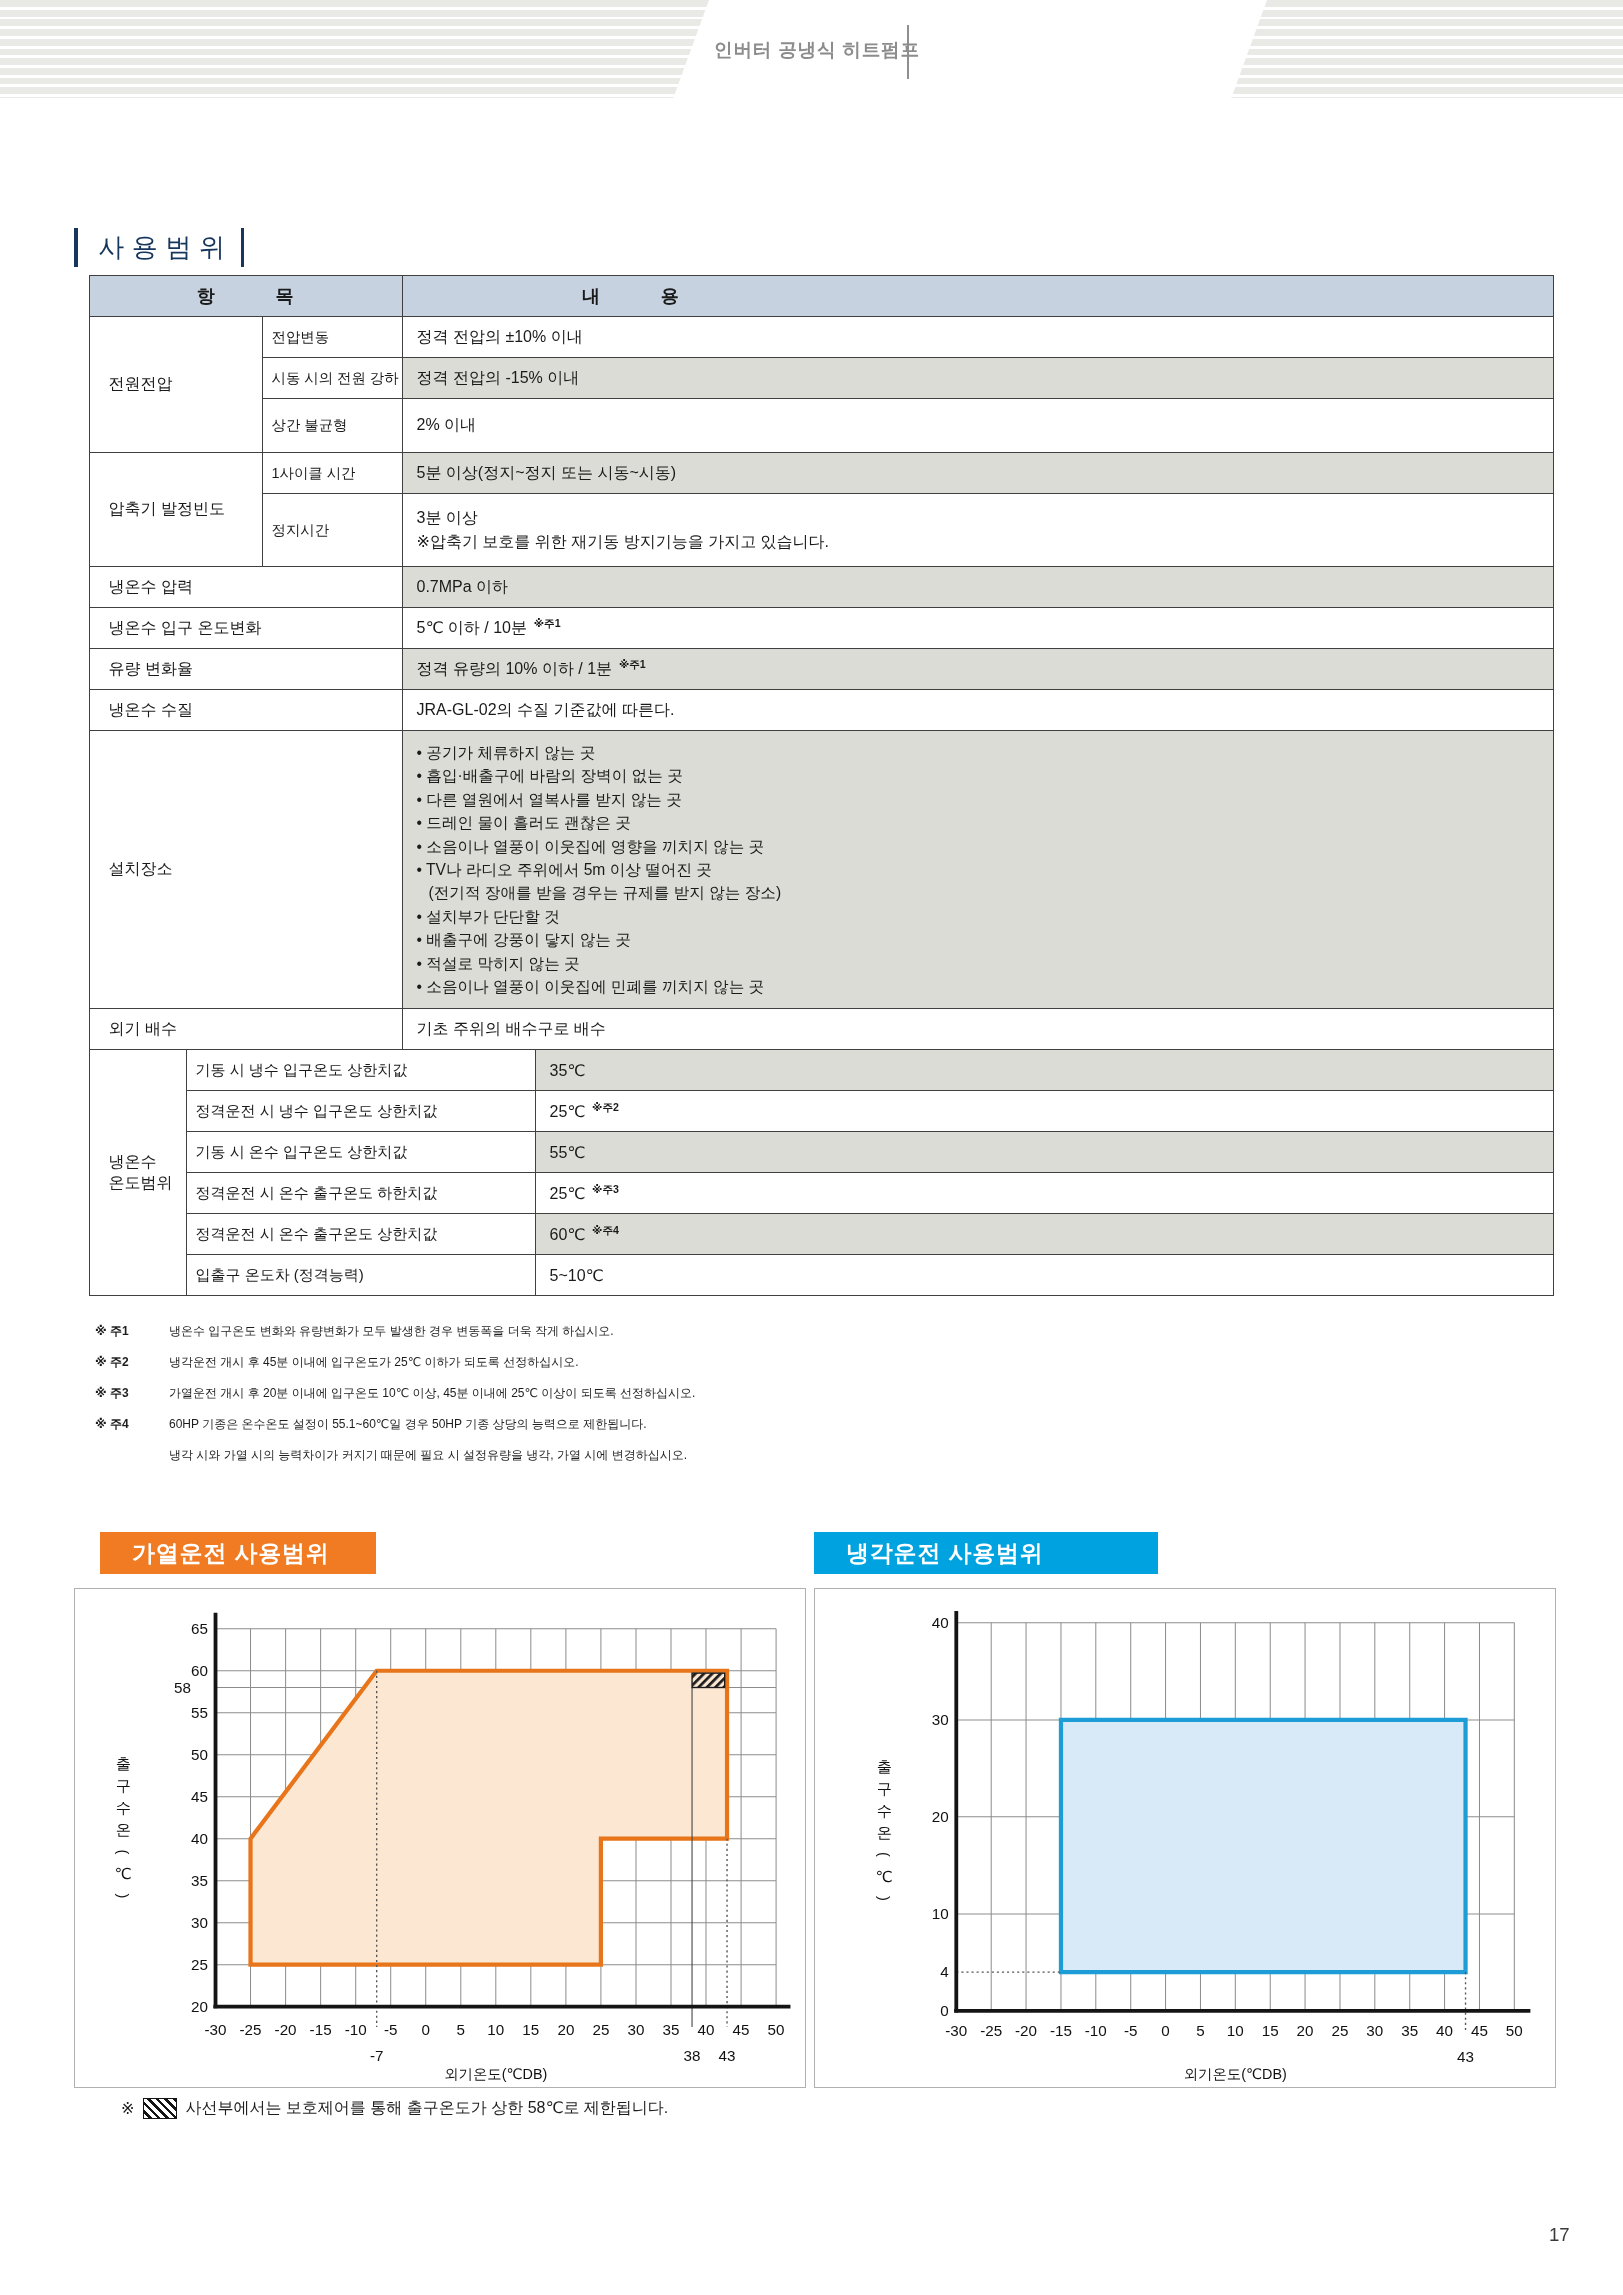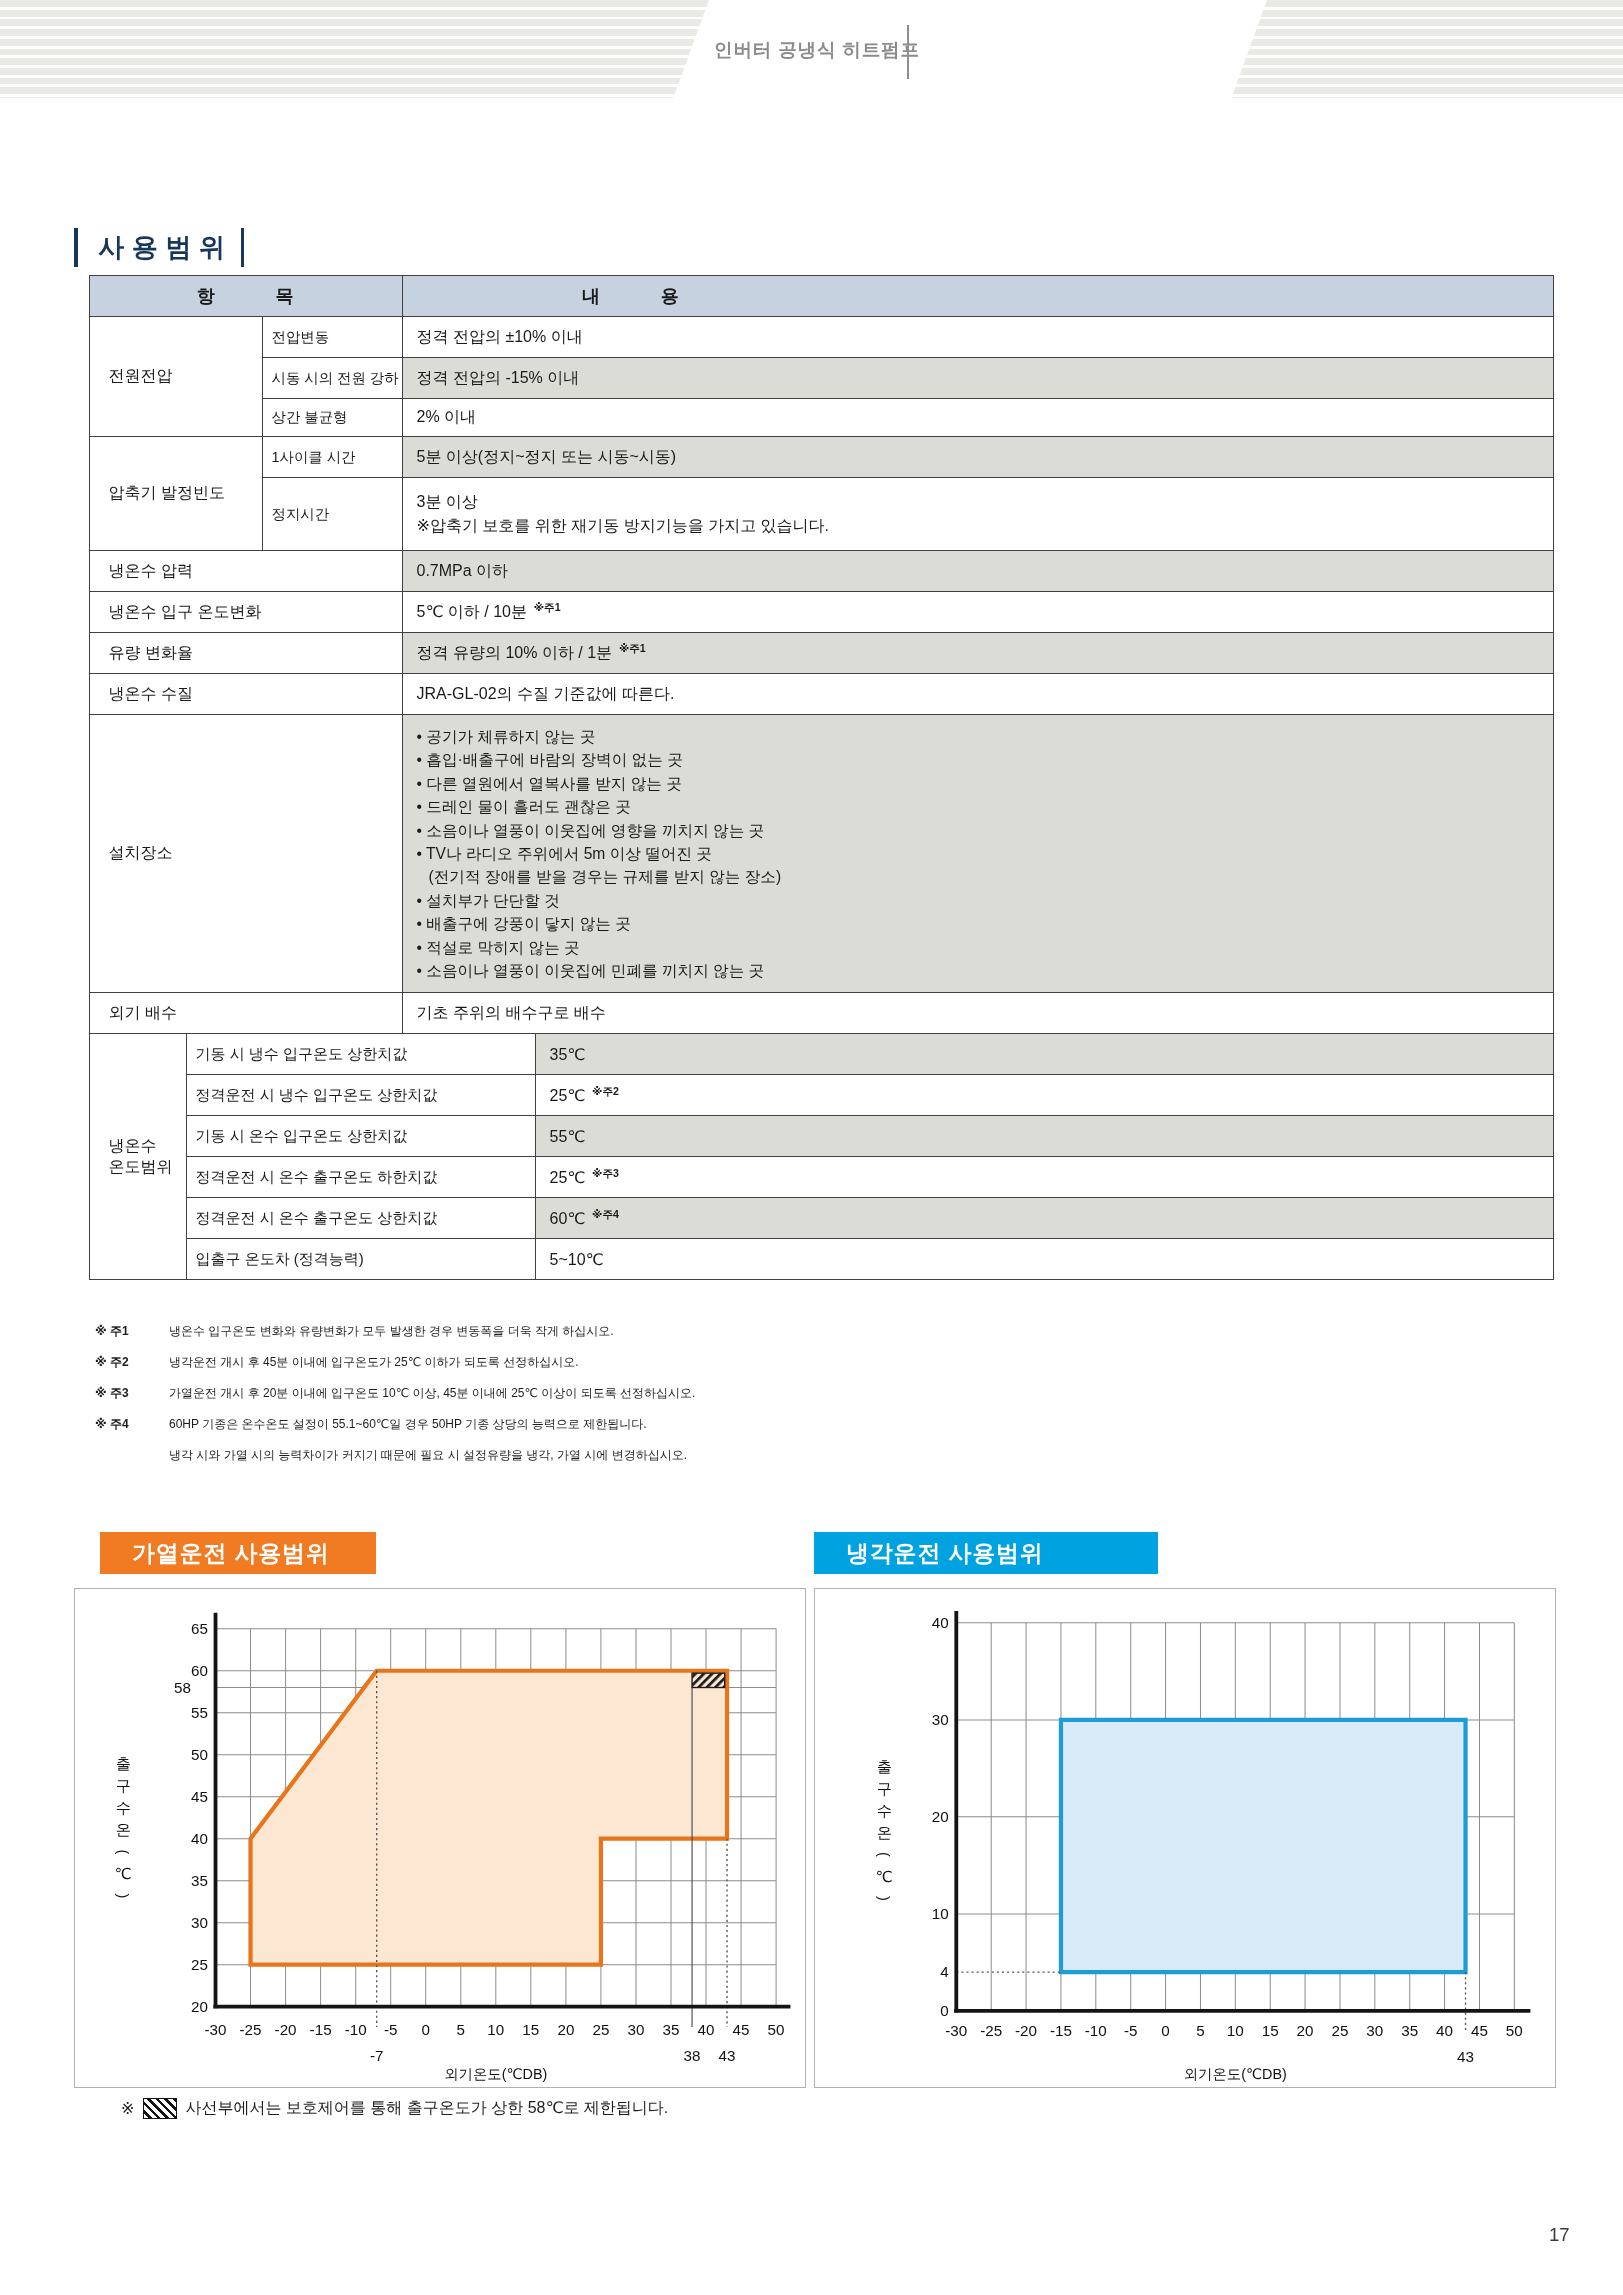--- a/index.html
+++ b/index.html
@@ -10,21 +10,21 @@
   .hdr{position:absolute;top:0;left:0;width:1623px;height:98px;
        background:repeating-linear-gradient(to bottom,#e9e9e6 0px,#e9e9e6 6.8px,#ffffff 6.8px,#ffffff 9.7px);}
   .hdr-mask{position:absolute;top:0;left:709px;width:558px;height:98px;background:#fff;
             transform:skewX(-20deg);transform-origin:top;}
   .hdr-title{position:absolute;top:37px;left:714px;font-size:18.6px;font-weight:700;color:#8c8c8c;letter-spacing:0.8px;}
   .hdr-line{position:absolute;top:25px;left:907px;width:1.7px;height:54px;background:#8f8f8f;}
 
   
   .sec{position:absolute;left:74px;top:225px;display:flex;align-items:center;height:44px;}
   .sec-bar1{width:4.2px;height:39px;background:#16365c;margin-right:20px;}
-  .sec-text{font-size:26px;font-weight:700;color:#16365c;letter-spacing:7.6px;}
+  .sec-text{font-size:26px;font-weight:400;color:#16365c;letter-spacing:7.6px;}
   .sec-bar2{width:2.5px;height:39px;background:#16365c;margin-left:8.5px;}
 
   
   .tbl{position:absolute;left:89px;top:275px;width:1465px;border-collapse:collapse;table-layout:fixed;
        font-size:16px;border:0.8px solid #404040;}
   .tbl td{border:0.8px solid #404040;vertical-align:middle;font-weight:500;padding:0 8.5px;}
   .th-row td{background:#c7d2e0;font-weight:700;font-size:18px;}
   .th-item{text-align:center;letter-spacing:1.7px;}
   .th-content{text-align:left;padding-left:179px !important;letter-spacing:1.7px;}
   .c-group{padding-left:18.6px !important;white-space:pre-line;background:#fff;}
@@ -101,21 +101,21 @@
     <tbody>
         <tr style="height: 41px;">
           <td colspan="2" rowspan="3" class="c-group">전원전압</td>
           <td colspan="1" class="c-sub narrow">전압변동</td>
           <td colspan="2" class="c-val"><span>정격 전압의 ±10% 이내</span></td>
         </tr>
         <tr style="height: 41px;">
           <td colspan="1" class="c-sub narrow">시동 시의 전원 강하</td>
           <td colspan="2" class="c-val shade"><span>정격 전압의 -15% 이내</span></td>
         </tr>
-        <tr style="height: 38px;">
+        <tr style="height: 54px;">
           <td colspan="1" class="c-sub narrow">상간 불균형</td>
           <td colspan="2" class="c-val"><span>2% 이내</span></td>
         </tr>
         <tr style="height: 41px;">
           <td colspan="2" rowspan="2" class="c-group">압축기 발정빈도</td>
           <td colspan="1" class="c-sub narrow">1사이클 시간</td>
           <td colspan="2" class="c-val shade"><span>5분 이상(정지~정지 또는 시동~시동)</span></td>
         </tr>
         <tr style="height: 73px;">
           <td colspan="1" class="c-sub narrow">정지시간</td>

